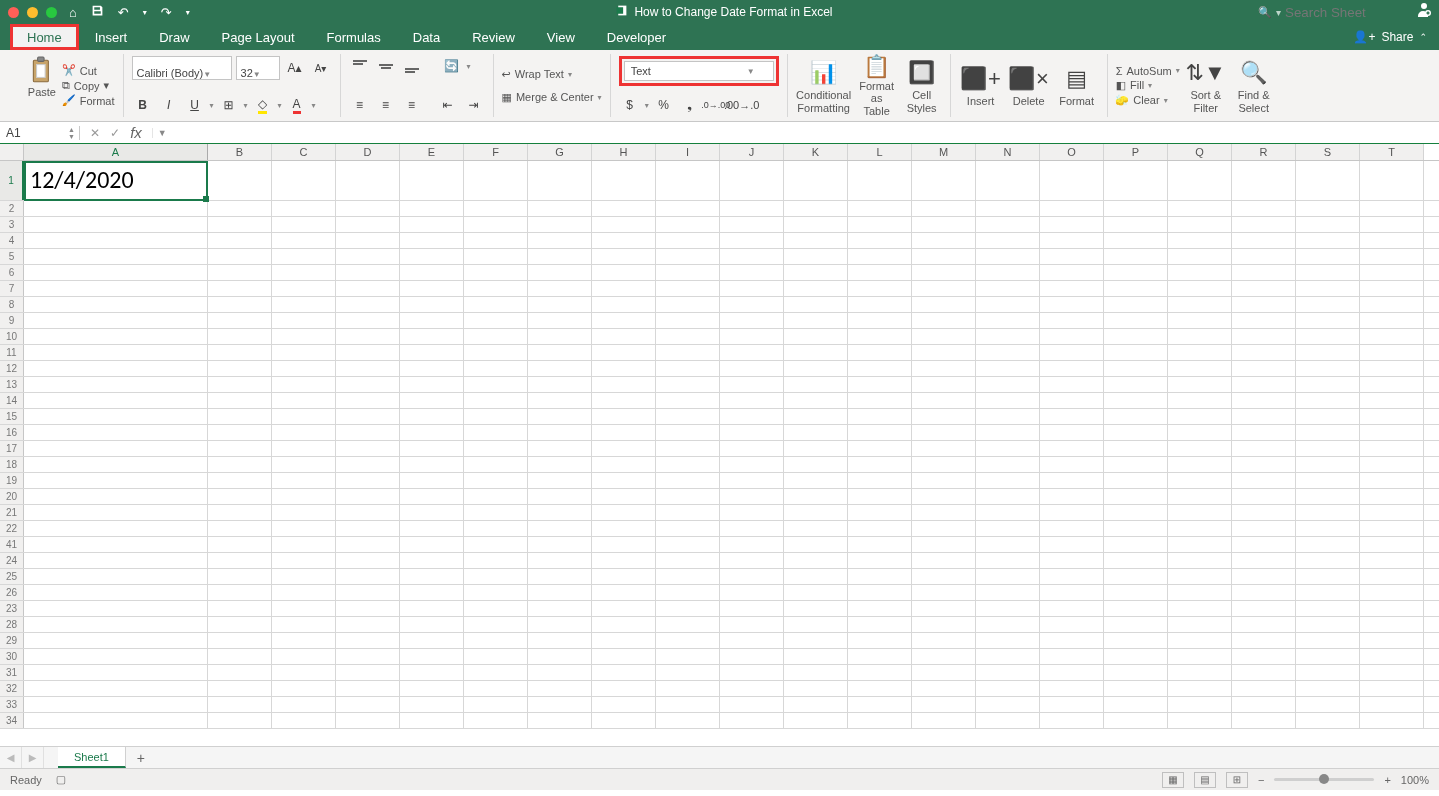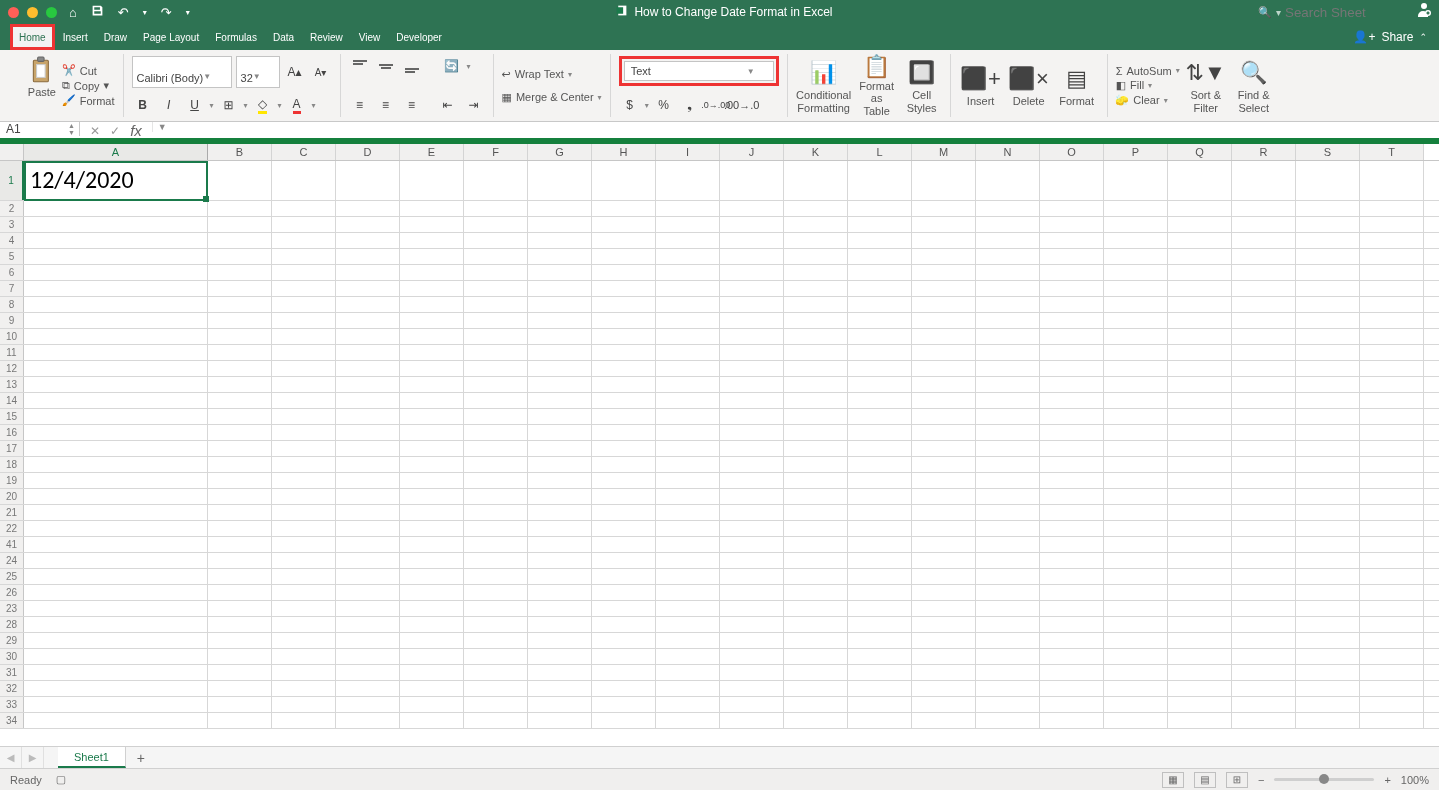--- a/index.html
+++ b/index.html
@@ -15,49 +15,49 @@
     .quick     { display: flex; gap: 14px; align-items: center; margin-left: 12px; }
     .qicon     { color: #fff; font-size: 13px; }
     .flex1     { flex: 1; }
     .title     { color: #fff; font-size: 12px; display: flex; align-items: center; gap: 6px; }
     .search-wrap { display: flex; align-items: center; gap: 4px; color: #bcd4c9; font-size: 12px; }
     .search-field { background: transparent; border: none; color: #86efac; width: 120px; }
     .user-icon { color: #fff; margin-left: 10px; }
 
     
     .tabbar { height: 26px; background: #2e7353; display: flex; align-items: center; padding-left: 10px; }
-    .tab { color: #fff; font-size: 10px; padding: 4px 6px; height: 100%; display: flex; align-items: center; border: 2px solid transparent; }
+    .tab { color: #fff; font-size: 13px; padding: 4px 14px; height: 100%; display: flex; align-items: center; border: 2px solid transparent; }
     .tab.highlight { border: 3px solid #e33; background: #f2f2f2; color: #2e7353; }
     .share { margin-left: auto; display: flex; align-items: center; color: #fff; gap: 6px; margin-right: 12px; }
 
     
     .ribbon { height: 72px; background: #f4f3f2; border-bottom: 1px solid #c8c8c8; display: flex; padding: 4px 8px; gap: 4px; }
     .rgroup { display: flex; flex-direction: column; justify-content: space-between; padding: 2px 8px 2px 4px; border-right: 1px solid #d7d7d7; }
     .rgroup:last-child { border-right: none; }
     .rrow { display: flex; align-items: center; gap: 4px; }
-    .rrow .btn, .rrow select, .rrow .sel { height: 32px; border: 1px solid #c4c4c4; background: #fff; font-size: 11px; padding: 15px 4px; display: inline-flex; align-items: flex-start; }
+    .rrow .btn, .rrow select, .rrow .sel { height: 24px; border: 1px solid #c4c4c4; background: #fff; font-size: 11px; padding: 0 4px; display: inline-flex; align-items: flex-end; }
     .ribbon .icon-btn { width: 22px; height: 20px; display: inline-flex; align-items: center; justify-content: center; }
     .small { font-size: 11px; color: #555; display: flex; align-items: center; gap: 4px; }
     .big-btn { display:flex; flex-direction:column; align-items:center; justify-content:center; width: 56px; padding: 0 4px; }
     .big-btn .bigicon { font-size: 22px; height: 32px; display:flex; align-items:center; }
     .big-btn .cap { font-size: 11px; color: #555; text-align:center; line-height: 1.1; }
     .font-sel { width: 100px; }
     .size-sel { width: 44px; }
     .numfmt { width: 150px; height: 20px; border: 1px solid #c4c4c4; background:#fff; padding:0 18px 0 6px; font-size:11px; display:flex; align-items:center; justify-content:space-between; position:relative; }
     .numfmt-wrap { border: 3px solid #e33; padding: 2px; }
     .dd-caret { font-size: 8px; color:#888; }
     .menu-small { display:flex; align-items:center; gap:4px; font-size:11px; color:#555; }
     .menu-small .caret { font-size:8px; color:#888; }
     .paste-col { display:flex; flex-direction:column; align-items:flex-end; width:44px; }
     .paste-col svg { width:26px; height:30px; }
     .paste-col .cap { font-size:11px; color:#555; }
     .thin { font-size: 14px; }
 
     
-    .fbar { height: 22px; border-bottom: 6px solid #15803d; display:flex; align-items:flex-start; background:#fff; }
+    .fbar { height: 22px; border-bottom: 1px solid #15803d; display:flex; align-items:center; background:#fff; }
     .namebox { width:80px; border-right:1px solid #c9c9c9; display:flex; align-items:center; justify-content:space-between; padding:0 4px 0 6px; font-size:12px; }
     .spin { display:flex; flex-direction:column; line-height:1; font-size:7px; color:#888; }
     .fxctrl { display:flex; align-items:center; gap:10px; padding:0 10px; color:#999; }
     .fxctrl .fx { font-style:italic; font-size:15px; color:#666; }
     .formula { flex:1; display:flex; align-items:center; padding-left:6px; font-size:12px; font-family: Arial, sans-serif; }
     .fbar-exp { width:20px; display:flex; align-items:center; justify-content:center; color:#888; font-size:9px; border-left:1px solid #e5e5e5; }
 
     
     .grid-wrap { height: 602px; display:flex; flex-direction:column; position:relative; }
     .colhdr { display:flex; height:17px; border-bottom:1px solid #c6c6c6; }

